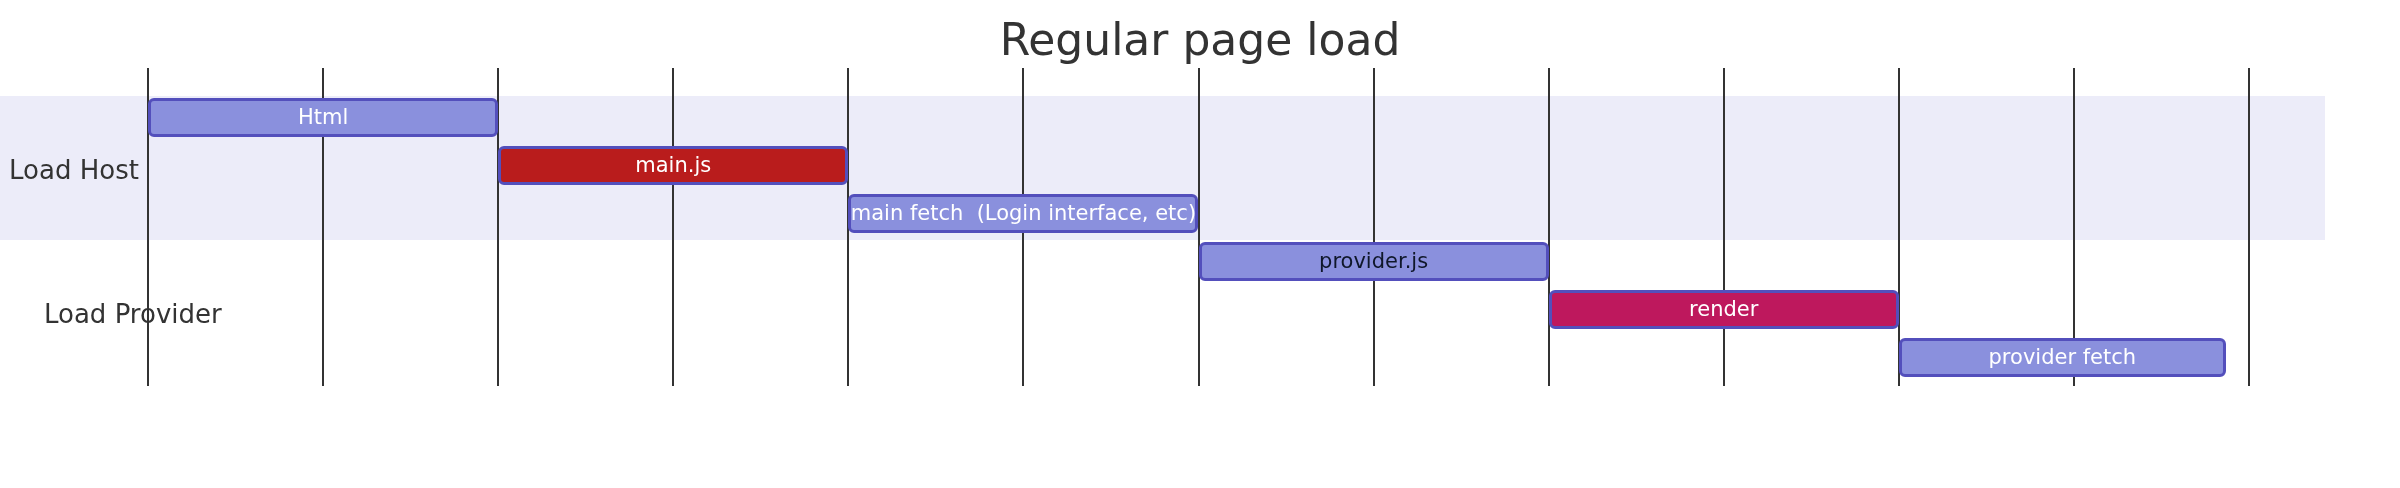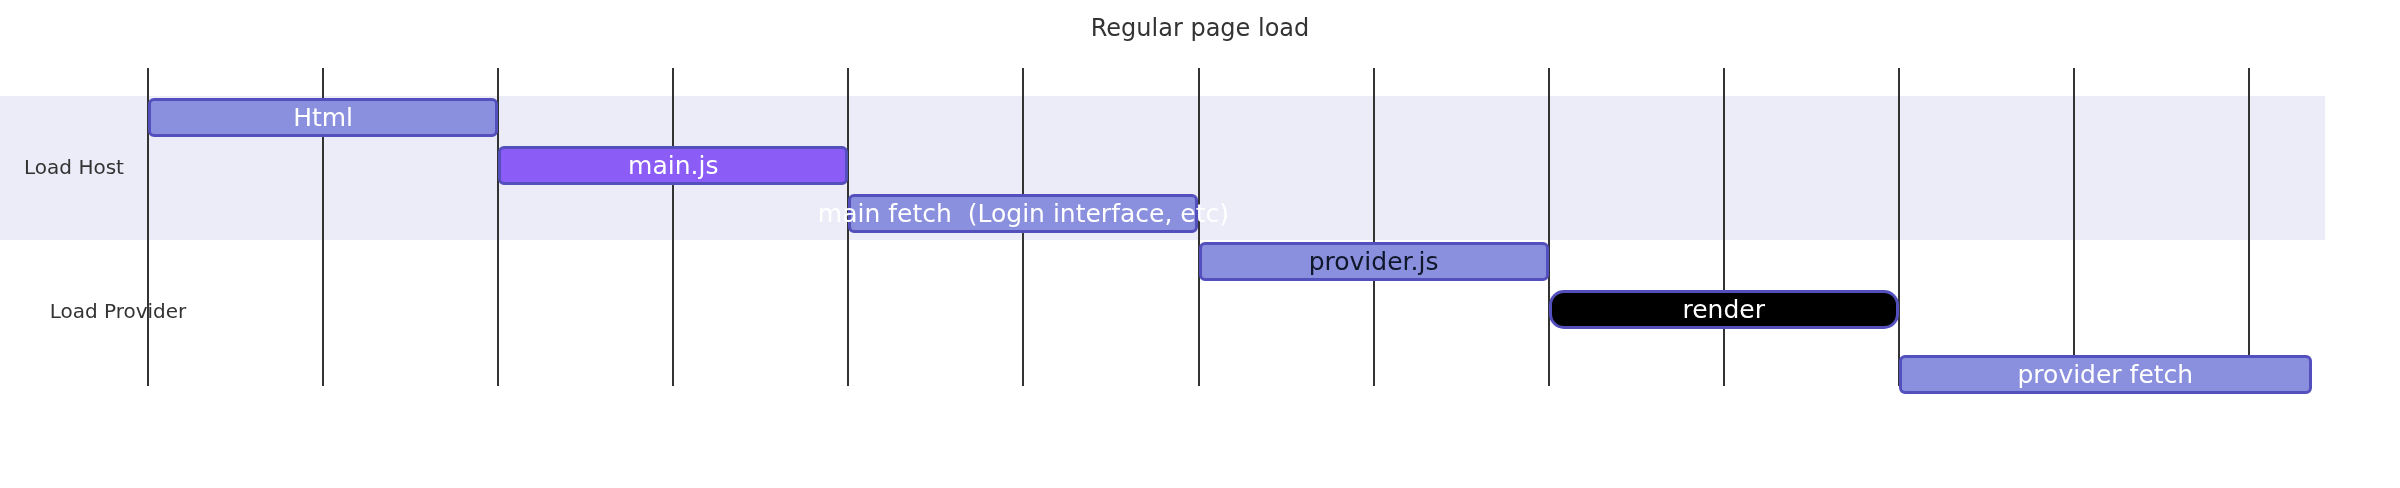--- a/index.html
+++ b/index.html
@@ -10,49 +10,49 @@
     background: #ffffff;
     overflow: hidden;
     font-family: "DejaVu Sans", "Liberation Sans", sans-serif;
   }
   .chart-title {
     position: absolute;
     top: 14px;
     left: 0;
     width: 2400px;
     text-align: center;
-    font-size: 24px;
+    font-size: 44px;
     font-weight: 500;
     letter-spacing: 0px;
   }
   .plot { position: absolute; top: 0; left: 0; width: 2400px; height: 488px; }
   .section-band { position: absolute; }
   .gridline { position: absolute; width: 2px; }
   .task-bar {
     position: absolute;
     box-sizing: border-box;
     border-style: solid;
     border-width: 3px;
     border-radius: 6px;
     display: flex;
     align-items: center;
     justify-content: center;
   }
   .task-label {
-    font-size: 25px;
+    font-size: 21px;
     font-weight: 400;
     white-space: pre;
     line-height: 1;
   }
   .section-label {
     position: absolute;
     left: 0;
     width: 148px;
     text-align: center;
-    font-size: 20px;
+    font-size: 26px;
     line-height: 1;
     white-space: nowrap;
   }
 </style>
 </head>
 <body>
 
 <div class="canvas">
   <div class="chart-title" style="color: rgb(51, 51, 51);">Regular page load</div>
   <div class="plot" id="plot">
@@ -66,31 +66,31 @@
       <div class="gridline" style="left: 1197.5px; top: 68px; height: 318px; background: rgb(51, 51, 51);"></div>
       <div class="gridline" style="left: 1372.58px; top: 68px; height: 318px; background: rgb(51, 51, 51);"></div>
       <div class="gridline" style="left: 1547.67px; top: 68px; height: 318px; background: rgb(51, 51, 51);"></div>
       <div class="gridline" style="left: 1722.75px; top: 68px; height: 318px; background: rgb(51, 51, 51);"></div>
       <div class="gridline" style="left: 1897.83px; top: 68px; height: 318px; background: rgb(51, 51, 51);"></div>
       <div class="gridline" style="left: 2072.92px; top: 68px; height: 318px; background: rgb(51, 51, 51);"></div>
       <div class="gridline" style="left: 2248px; top: 68px; height: 318px; background: rgb(51, 51, 51);"></div>
       <div class="task-bar" style="left: 148px; top: 98px; width: 350.167px; height: 39px; background: rgb(138, 144, 221); border-color: rgb(83, 79, 188);">
         <div class="task-label" style="color: rgb(255, 255, 255);">Html</div>
       </div>
-      <div class="task-bar" style="left: 498.167px; top: 146px; width: 350.167px; height: 39px; background: #8b5cf6; border-color: rgb(83, 79, 188);">
+      <div class="task-bar" style="left: 498.167px; top: 146px; width: 350.167px; height: 39px; background: #b91c1c; border-color: rgb(83, 79, 188);">
         <div class="task-label" style="color: rgb(255, 255, 255);">main.js</div>
       </div>
       <div class="task-bar" style="left: 848.333px; top: 194px; width: 350.167px; height: 39px; background: rgb(138, 144, 221); border-color: rgb(83, 79, 188); align-items: center;">
         <div class="task-label" style="color: rgb(255, 255, 255);">main fetch  (Login interface, etc)</div>
       </div>
       <div class="section-label" style="top: 157px; color: rgb(51, 51, 51);">Load Host</div>
       <div class="task-bar" style="left: 1198.5px; top: 242px; width: 350.167px; height: 39px; background: rgb(138, 144, 221); border-color: rgb(83, 79, 188);">
         <div class="task-label" style="color: #0f172a;">provider.js</div>
       </div>
-      <div class="task-bar" style="left: 1548.67px; top: 290px; width: 350.167px; height: 39px; background: #000000; border-color: rgb(83, 79, 188); border-radius: 15px;">
+      <div class="task-bar" style="left: 1548.67px; top: 290px; width: 350.167px; height: 39px; background: #be185d; border-color: rgb(83, 79, 188);">
         <div class="task-label" style="color: rgb(255, 255, 255);">render</div>
       </div>
-      <div class="task-bar" style="left: 1898.83px; top: 338px; width: 413px; height: 39px; background: rgb(138, 144, 221); border-color: rgb(83, 79, 188); margin-top: 17px;">
+      <div class="task-bar" style="left: 1898.83px; top: 338px; width: 327px; height: 39px; background: rgb(138, 144, 221); border-color: rgb(83, 79, 188);">
         <div class="task-label" style="color: rgb(255, 255, 255);">provider fetch</div>
       </div>
       <div class="section-label" style="top: 301px; color: rgb(51, 51, 51); margin-left: 44px;">Load Provider</div>
     </div>
 </div>
 
 </body></html>

